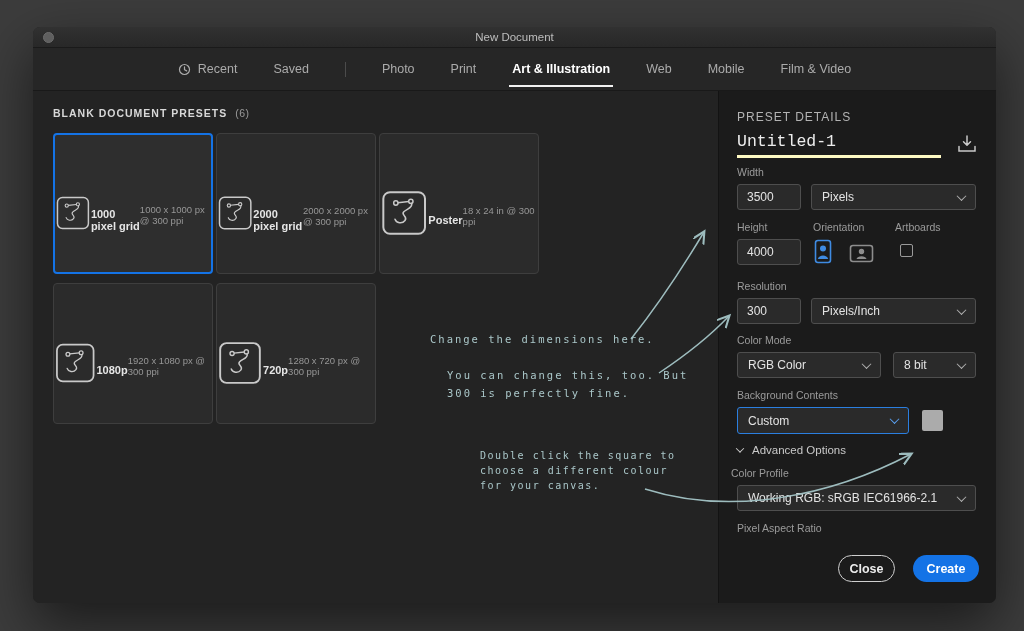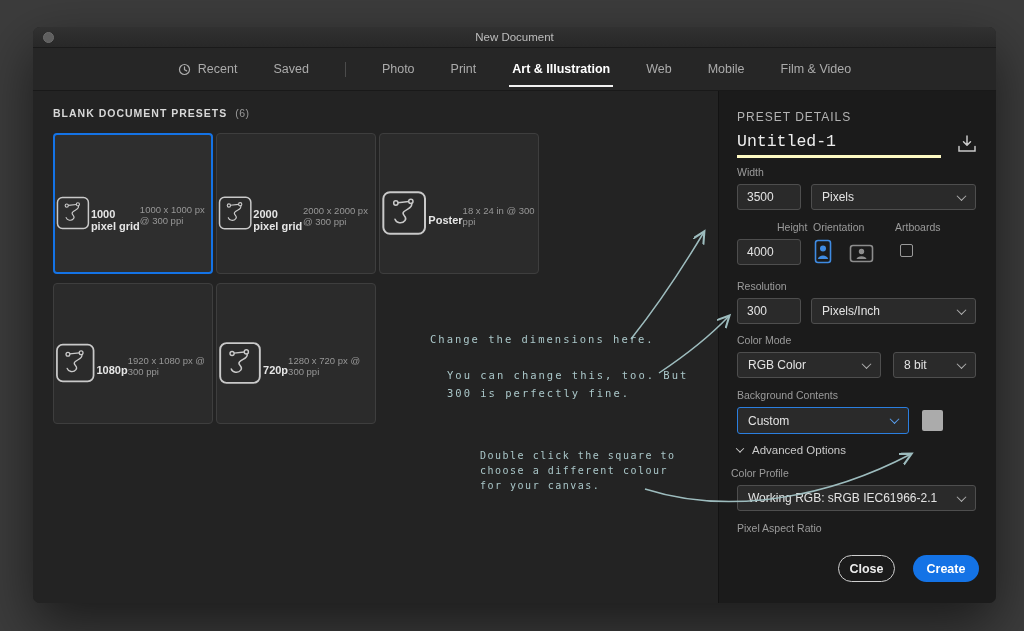--- a/index.html
+++ b/index.html
@@ -249,21 +249,21 @@
         </svg>
       </span>
 
       <div class="flabel" style="left:18px; top:75px;">Width</div>
       <input class="field" style="left: 18px; top: 93px;" type="text" value="3500">
       <div class="dropdown" style="left:92px; top:93px; width:165px;">
         <span>Pixels</span>
         <span class="chev"></span>
       </div>
 
-      <div class="flabel" style="left:18px; top:130px;margin-left:40px;">Height</div>
+      <div class="flabel" style="left:18px; top:130px;">Height</div>
       <div class="flabel" style="left:94px; top:130px;">Orientation</div>
       <div class="flabel" style="left:176px; top:130px;">Artboards</div>
       <input class="field" style="left: 18px; top: 148px;" type="text" value="4000">
       <div class="orient-icons">
         <span class="orient-btn">
           <svg width="20" height="25" viewBox="0 0 20 25" fill="none">
             <rect x="2.5" y="1.5" width="15" height="22" rx="2.5" stroke="#3f8be2" stroke-width="1.6"></rect>
             <circle cx="10" cy="9.5" r="3" fill="#3f8be2"></circle>
             <path d="M4.8 20 C5.8 15.3 14.2 15.3 15.2 20 Z" fill="#3f8be2"></path>
           </svg>

